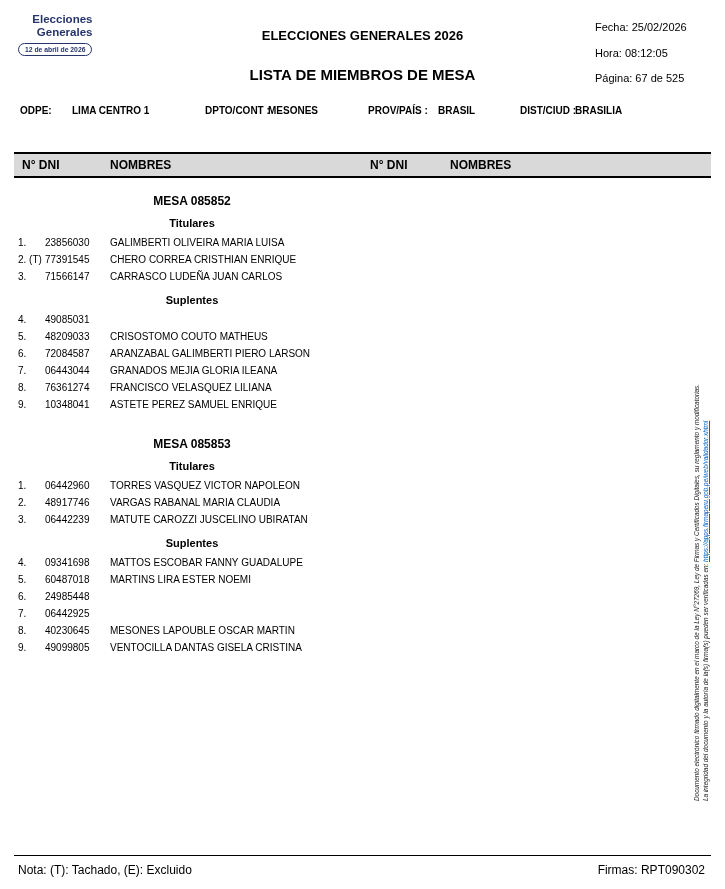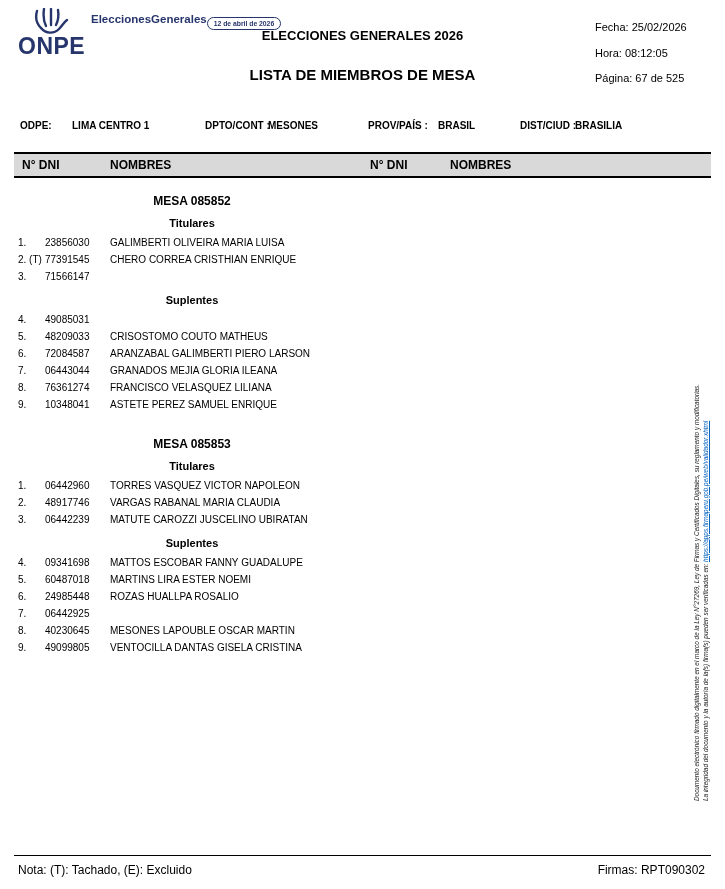--- a/index.html
+++ b/index.html
@@ -16,38 +16,38 @@
   }
 
   
   .logo{position:absolute;top:8px;left:18px;display:flex;gap:9px;}
   .logo-mark{position:relative;width:64px;height:50px;}
   .hand-icon{position:absolute;left:15px;top:0;}
   .onpe-text{
     position:absolute;left:0;bottom:-2px;font-size:23px;font-weight:800;
     color:var(--brand-navy);letter-spacing:0.5px;
   }
-  .logo-right{margin-top:5px;display:flex;}
+  .logo-right{margin-top:5px;display:flex;flex-direction:column;align-items:flex-end;}
   .program-line{font-size:11.5px;font-weight:800;color:var(--brand-navy);line-height:13px;}
   .date-badge{
     margin-top:4px;align-self:flex-start;font-size:6.8px;font-weight:700;
     color:var(--brand-navy);border:1.5px solid var(--brand-navy);
     border-radius:7px;padding:2px 6px;background:#fff;white-space:nowrap;
   }
 
   
   .center-title-1{position:absolute;top:28px;left:0;width:100%;text-align:center;font-size:13px;font-weight:700;}
   .center-title-2{position:absolute;top:66px;left:0;width:100%;text-align:center;font-size:15px;font-weight:700;}
 
   
   .doc-info{position:absolute;top:21px;left:595px;font-size:11px;}
   .doc-info .line{height:25.5px;white-space:nowrap;}
 
   
-  .meta-row{position:absolute;top:120px;left:0;width:599px;height:14px;font-size:10px;font-weight:700;}
+  .meta-row{position:absolute;top:105px;left:0;width:599px;height:14px;font-size:10px;font-weight:700;}
   .meta-row span{position:absolute;top:0;white-space:nowrap;}
   .m-odpe-l{left:20px;}  .m-odpe-v{left:72px;}
   .m-dpto-l{left:205px;} .m-dpto-v{left:268px;}
   .m-prov-l{left:368px;} .m-prov-v{left:430px;margin-left:8px;}
   .m-dist-l{left:520px;} .m-dist-v{left:575px;}
 
   
   .table-header{
     position:absolute;top:152px;left:14px;width:697px;height:22px;
     background:var(--header-gray);border-top:2px solid #000;border-bottom:2px solid #000;
@@ -79,32 +79,20 @@
   .footer-line{position:absolute;top:855px;left:14px;width:697px;border-top:1.5px solid #000;}
   .footer-nota{position:absolute;top:863px;left:18px;font-size:12px;}
   .footer-report{position:absolute;top:863px;right:20px;font-size:12px;}
 </style>
 </head>
 <body>
 
 <div class="page">
 
   <div class="logo">
-    <div class="logo-mark">
-      <svg class="hand-icon" width="36" height="30" viewBox="0 0 36 30">
-        <g fill="none" stroke="#26356b" stroke-width="2.4" stroke-linecap="round" stroke-linejoin="round">
-          <path d="M4 3 C2 10 4 16 8 20"></path>
-          <path d="M11 1 C10 8 11 14 13 18"></path>
-          <path d="M18 1 C18 7 18 12 18 17"></path>
-          <path d="M25 2 C26 8 25 13 23 17"></path>
-          <path d="M8 20 C13 26 21 26 26 21 C29 18 31 14 34 12"></path>
-        </g>
-      </svg>
-      <div class="onpe-text">ONPE</div>
-    </div>
     <div class="logo-right">
       <div class="program-line">Elecciones</div>
       <div class="program-line">Generales</div>
       <div class="date-badge">12 de abril de 2026</div>
     </div>
   </div>
 
   <div class="center-title-1">ELECCIONES GENERALES 2026</div>
   <div class="center-title-2">LISTA DE MIEMBROS DE MESA</div>
 
@@ -142,20 +130,21 @@
           <span class="name">GALIMBERTI OLIVEIRA MARIA LUISA</span>
         </div>
         <div class="member-row">
           <span class="num">2. (T)</span>
           <span class="dni">77391545</span>
           <span class="name">CHERO CORREA CRISTHIAN ENRIQUE</span>
         </div>
         <div class="member-row">
           <span class="num">3.</span>
           <span class="dni">71566147</span>
+          <span class="name">CARRASCO LUDEÑA JUAN CARLOS</span>
         </div>
         <div class="group-label">Suplentes</div>
         <div class="member-row">
           <span class="num">4.</span>
           <span class="dni">49085031</span>
         </div>
         <div class="member-row">
           <span class="num">5.</span>
           <span class="dni">48209033</span>
           <span class="name">CRISOSTOMO COUTO MATHEUS</span>
@@ -206,21 +195,20 @@
           <span class="name">MATTOS ESCOBAR FANNY GUADALUPE</span>
         </div>
         <div class="member-row">
           <span class="num">5.</span>
           <span class="dni">60487018</span>
           <span class="name">MARTINS LIRA ESTER NOEMI</span>
         </div>
         <div class="member-row">
           <span class="num">6.</span>
           <span class="dni">24985448</span>
-          <span class="name">ROZAS HUALLPA ROSALIO</span>
         </div>
         <div class="member-row">
           <span class="num">7.</span>
           <span class="dni">06442925</span>
         </div>
         <div class="member-row">
           <span class="num">8.</span>
           <span class="dni">40230645</span>
           <span class="name">MESONES LAPOUBLE OSCAR MARTIN</span>
         </div>

